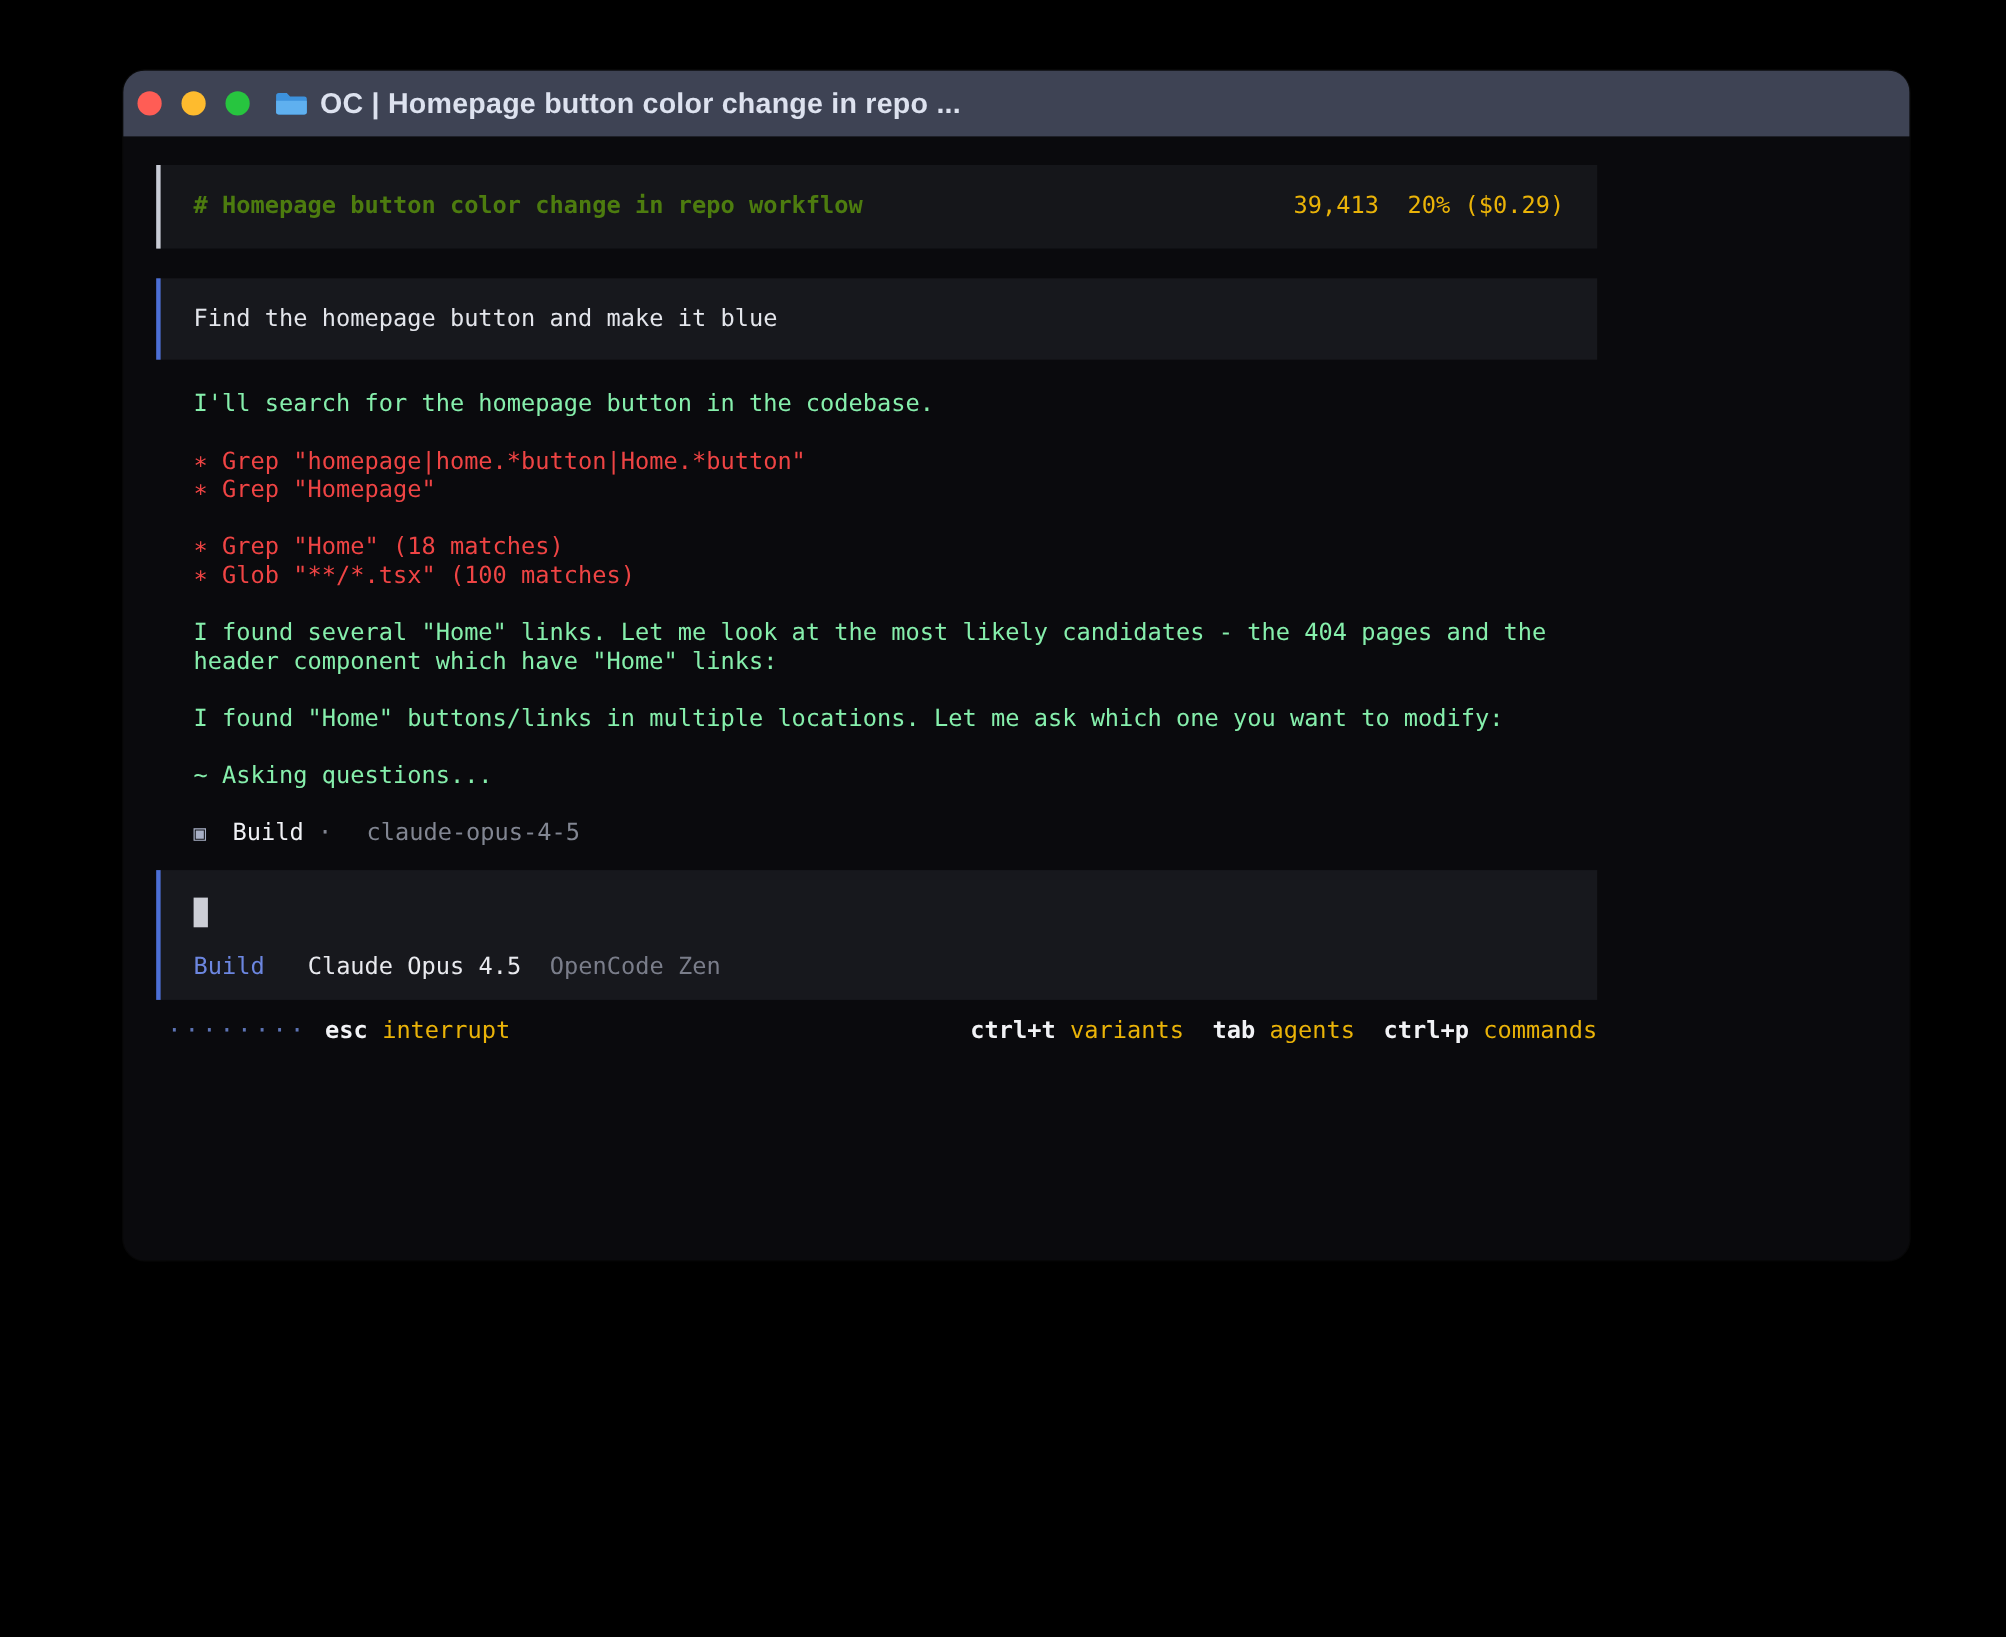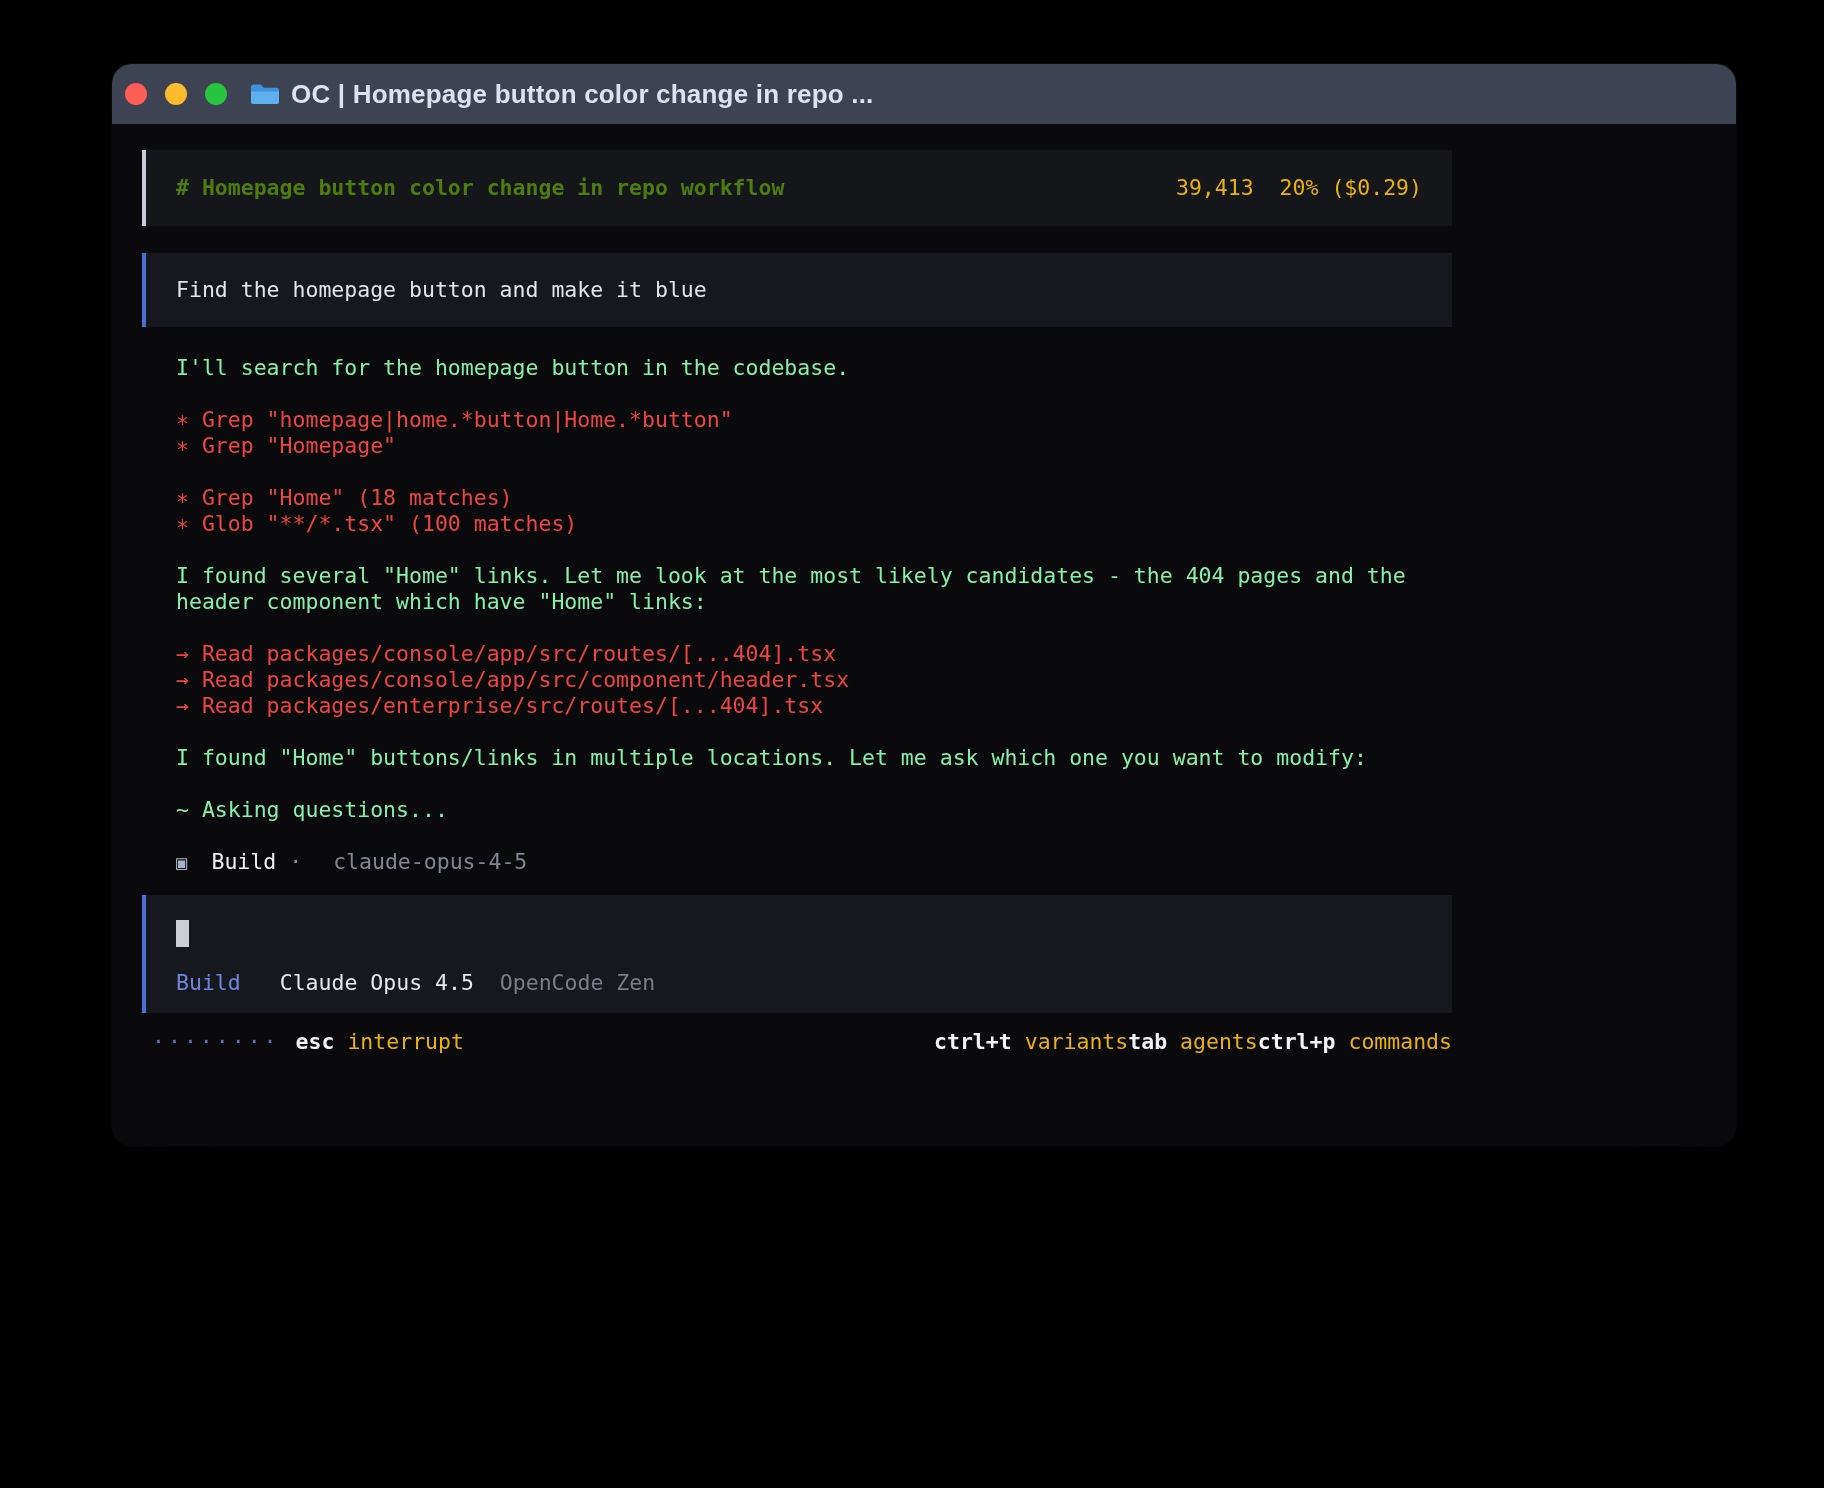--- a/index.html
+++ b/index.html
@@ -66,21 +66,21 @@
   .f-agent    { color:#6c86e0; }
   .f-model    { color:#e8e9ee; margin-left:26px; }
   .f-provider { color:#7a7d8a; margin-left:13px; }
 
   .statusbar { margin-top:16px; display:flex; align-items:center; }
   .spinner { color:#5d74b5; letter-spacing:3px; margin-left:10px; }
   .key { color:#f2f3f6; font-weight:700; }
   .hintlabel { color:#eab308; }
   .sb-esc { margin-left:16px; }
   .sb-esc-label { margin-left:13px; }
-  .sb-right { margin-left:auto; display:flex; }
+  .sb-right { margin-left:auto; display:flex; gap:26px; }
   .hint { display:flex; gap:13px; }
 </style>
 </head>
 <body>
 
 <div class="window">
 
   <div class="titlebar">
     <div class="lights">
       <span class="light red"></span>
@@ -118,25 +118,20 @@
       </div>
 
 
       <div class="toolgroup">
         <div class="tool">∗ Grep "Home" (18 matches)</div>
         <div class="tool">∗ Glob "**/*.tsx" (100 matches)</div>
       </div>
 
       <p class="msg">I found several "Home" links. Let me look at the most likely candidates - the 404 pages and the header component which have "Home" links:</p>
 
-      <div class="toolgroup">
-        <div class="tool">→ Read packages/console/app/src/routes/[...404].tsx</div>
-        <div class="tool">→ Read packages/console/app/src/component/header.tsx</div>
-        <div class="tool">→ Read packages/enterprise/src/routes/[...404].tsx</div>
-      </div>
 
       <p class="msg">I found "Home" buttons/links in multiple locations. Let me ask which one you want to modify:</p>
       <p class="msg">~ Asking questions...</p>
 
       <div class="agent-line">
         <span class="agent-icon">▣</span>
         <span class="agent-name">Build</span>
         <span class="agent-sep">·</span>
         <span class="agent-model">claude-opus-4-5</span>
       </div>

